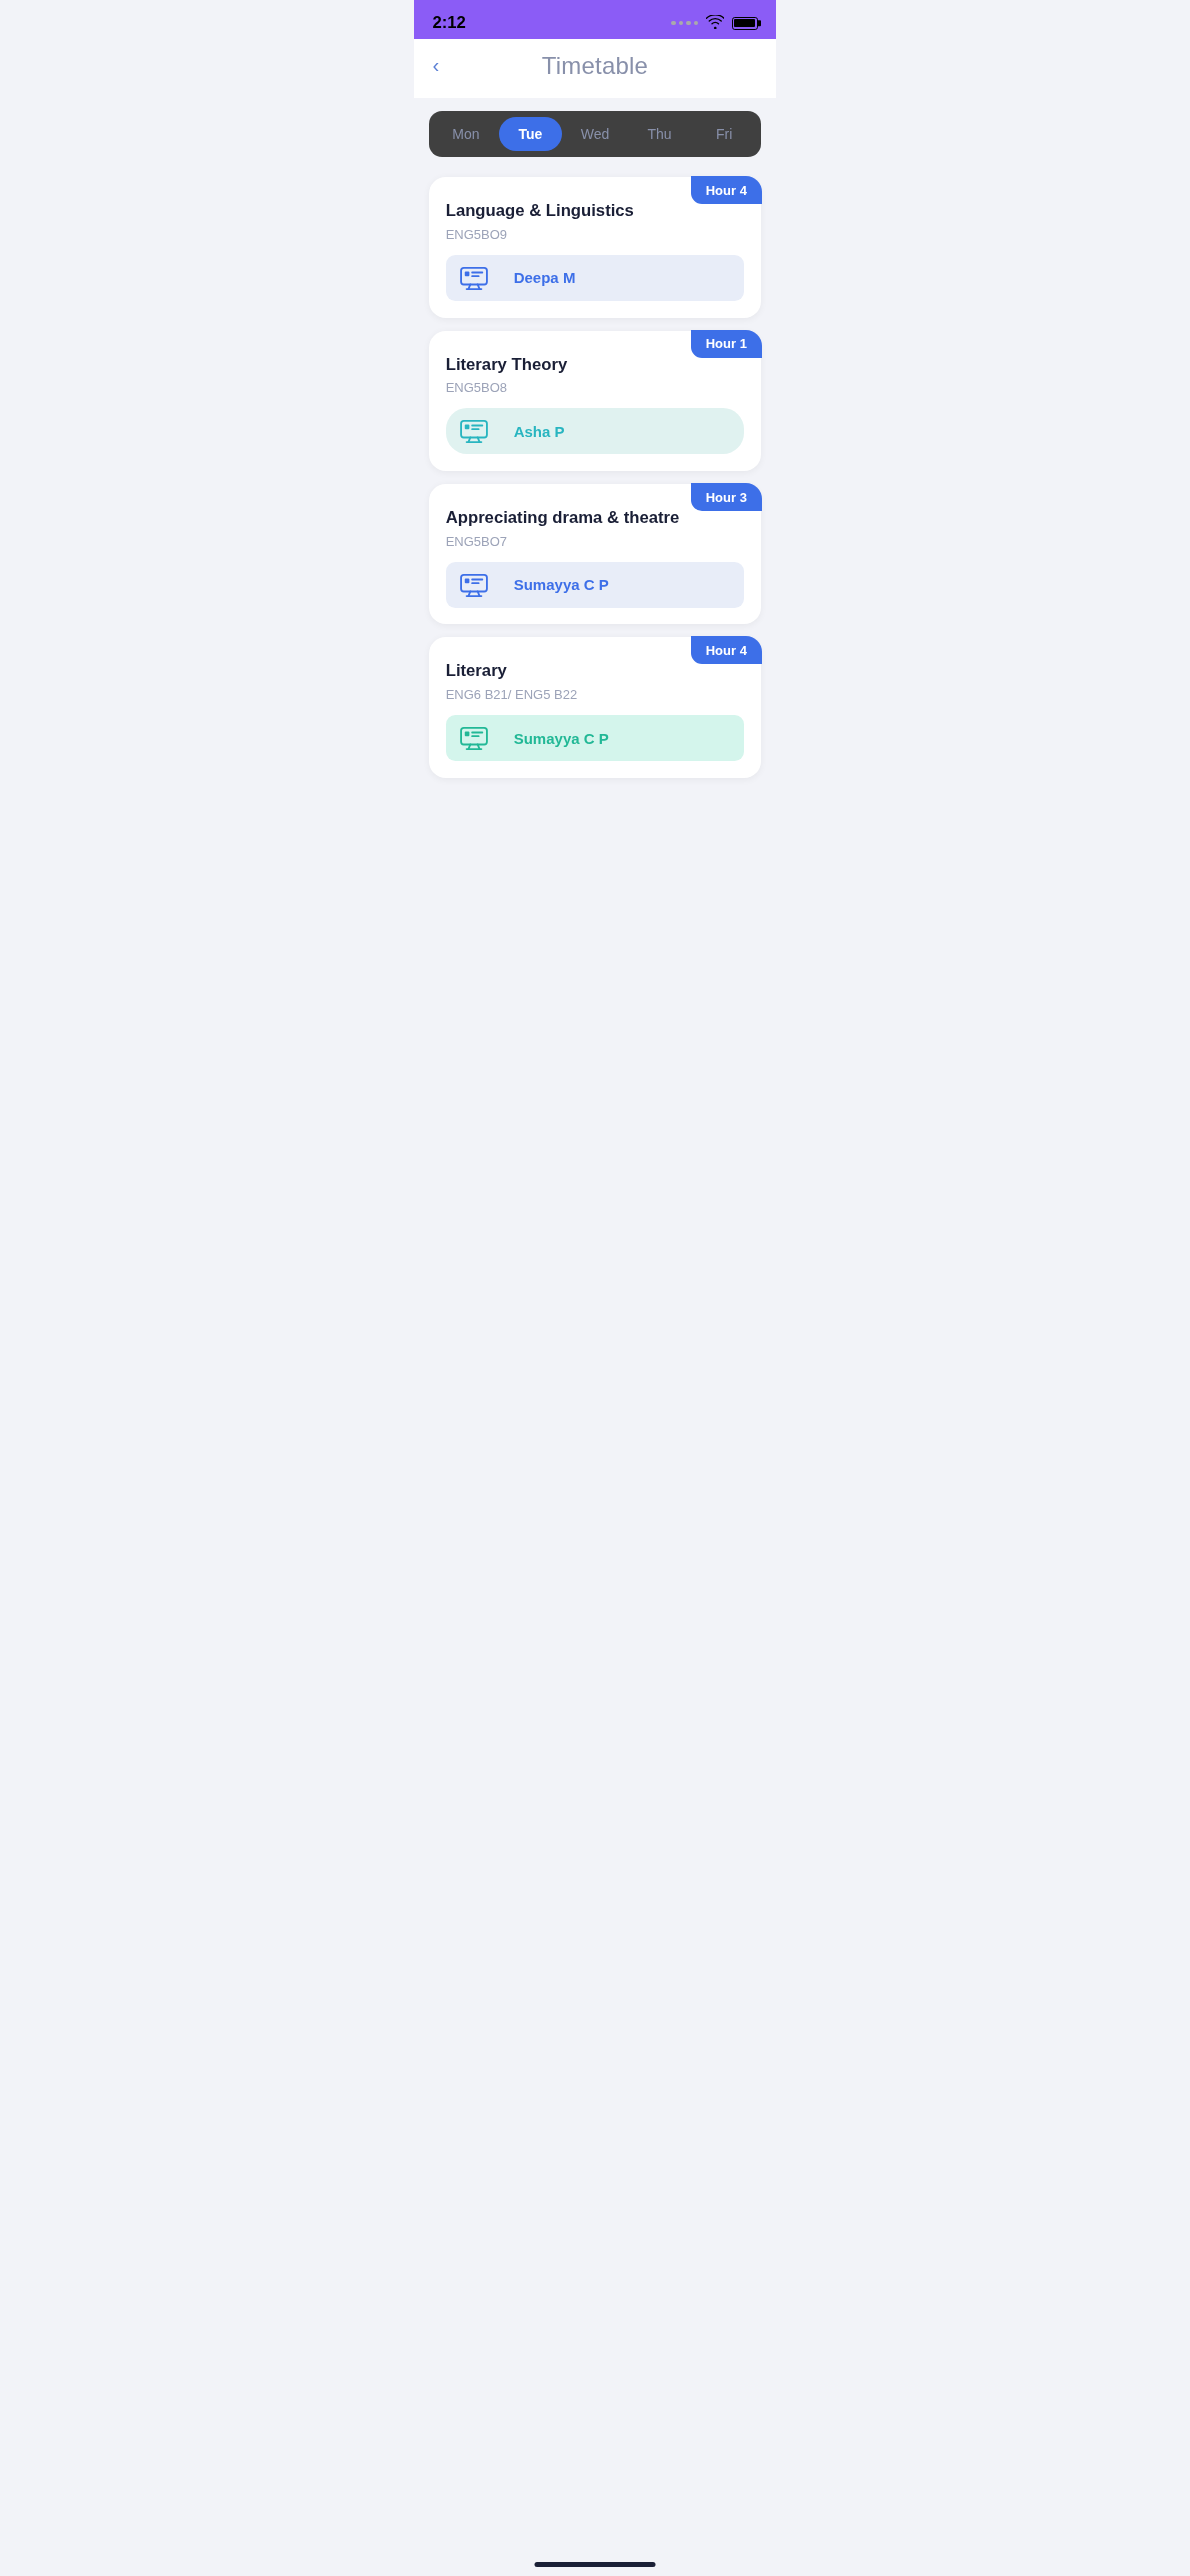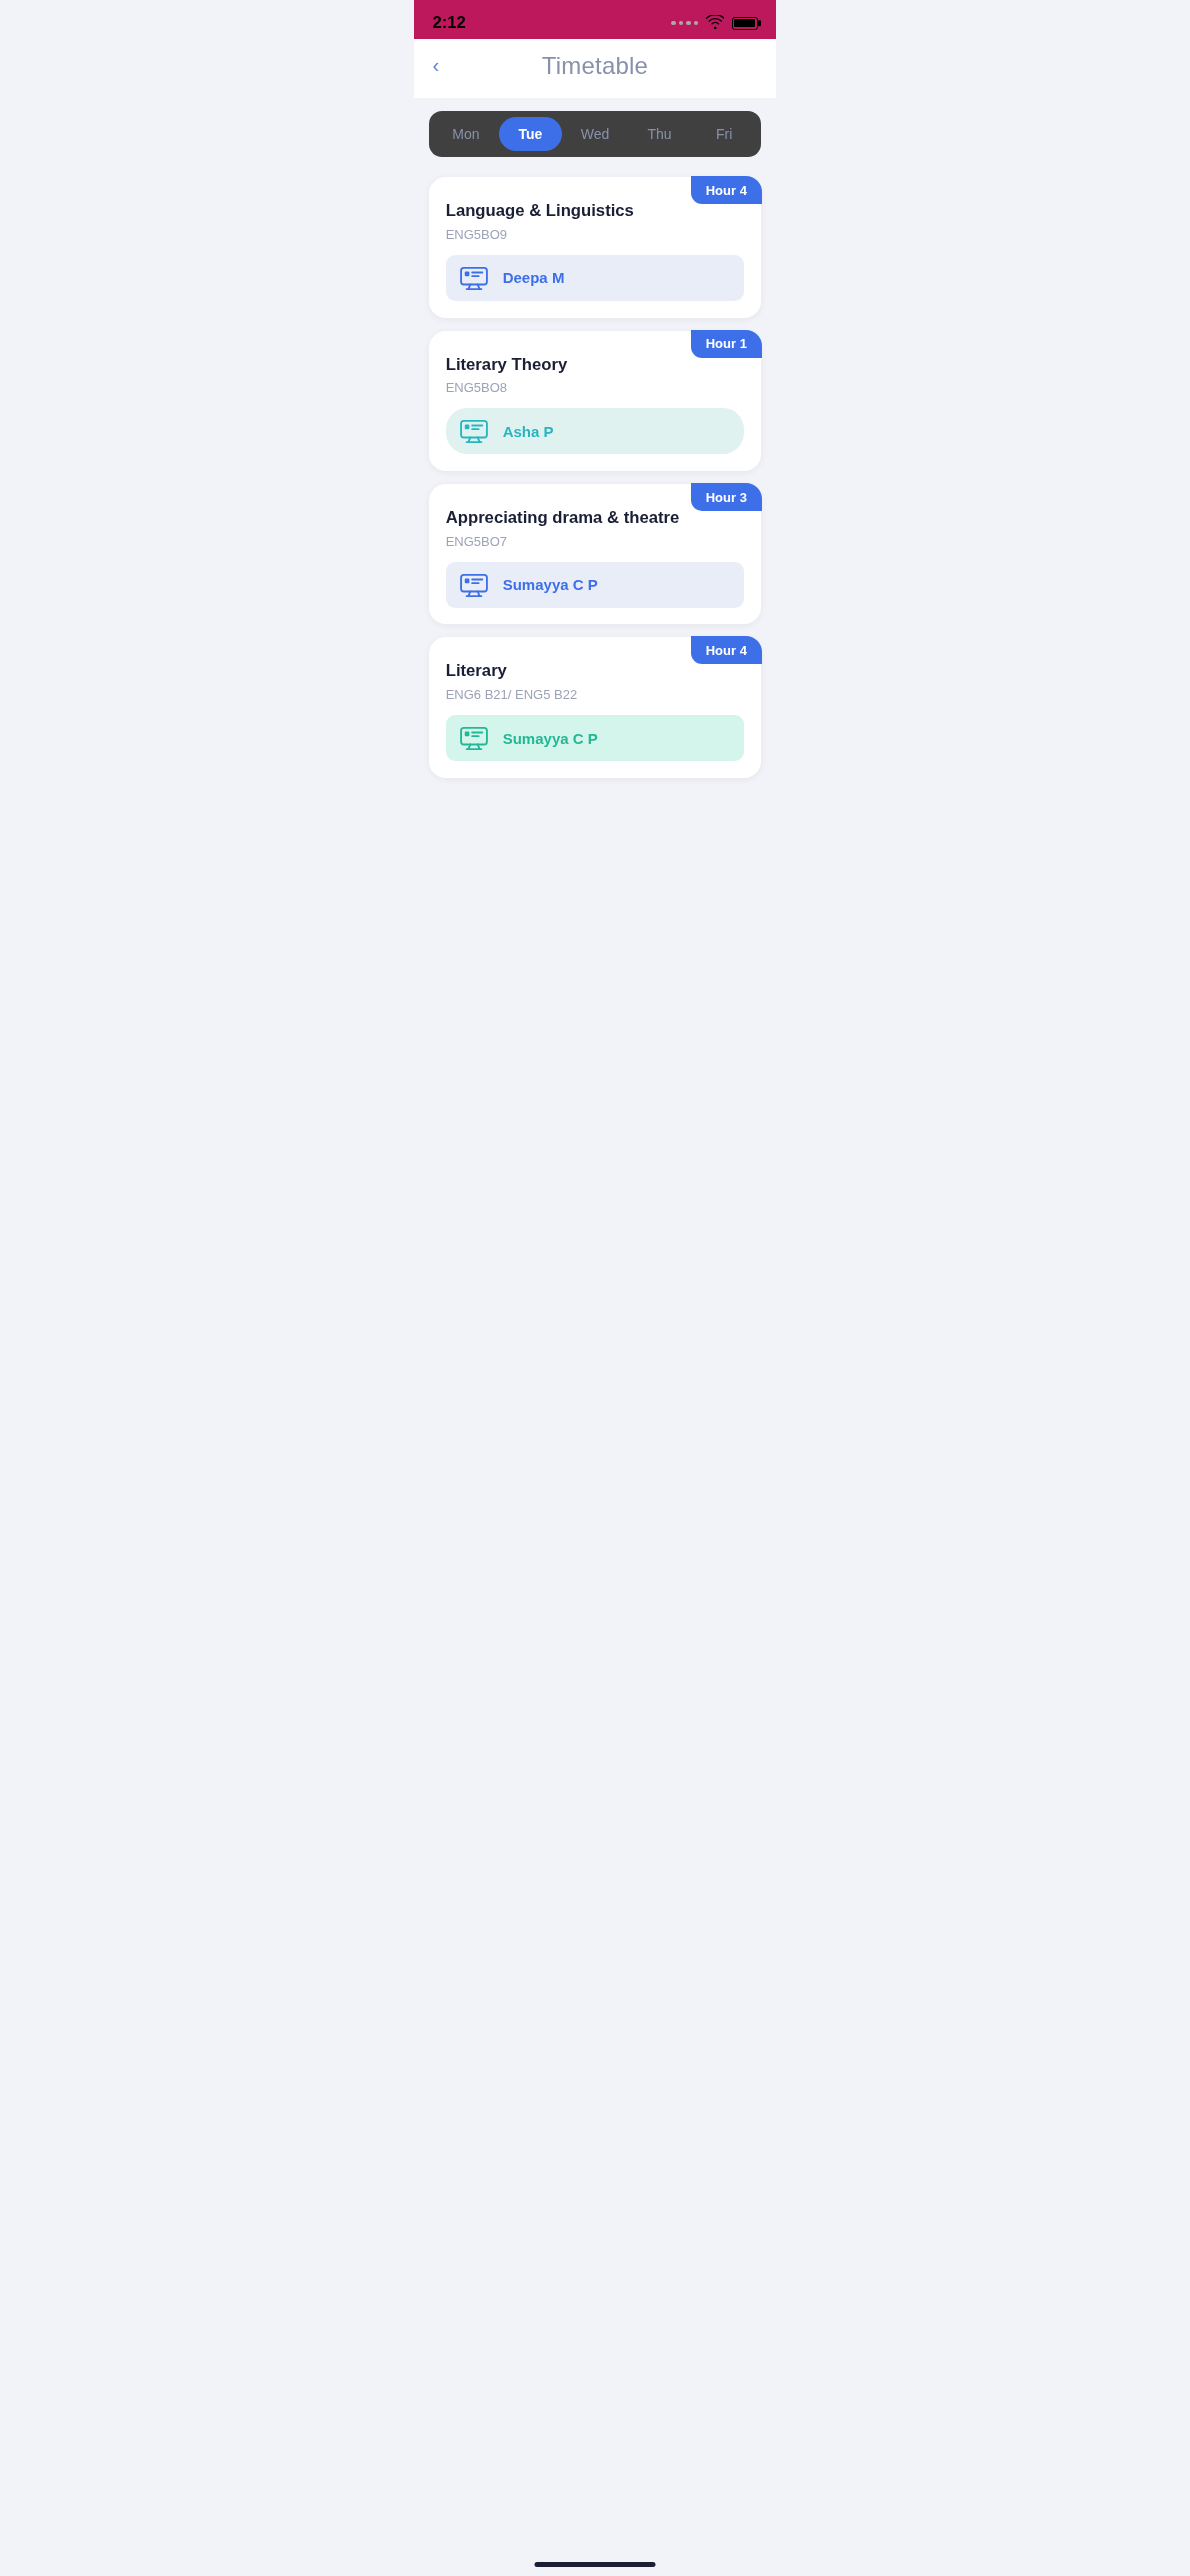--- a/index.html
+++ b/index.html
@@ -14,21 +14,21 @@
       position: relative;
       overflow-x: hidden;
     }
 
     
     .status-bar {
       display: flex;
       justify-content: space-between;
       align-items: center;
       padding: 13px 18.5px 5.6px;
-      background: #be185d;
+      background: #8b5cf6;
     }
     .status-time {
       font-size: 16.7px;
       font-weight: 700;
       color: #000;
     }
     .status-icons {
       display: flex;
       align-items: center;
       gap: 7.4px;
@@ -152,21 +152,21 @@
       margin-bottom: 5.6px;
     }
     .class-code {
       font-size: 13px;
       color: #9ca3b8;
       margin-bottom: 13px;
     }
     .teacher-row {
       display: flex;
       align-items: center;
-      gap: 14px;
+      gap: 25px;
       padding: 11px 13px;
       border-radius: 9.3px;
     }
     .teacher-row.blue-bg { background: #e8edf8; }
     .teacher-row.teal-bg { background: #e0f2f0; border-radius: 21px; }
     .teacher-row.green-bg { background: #d4f5ec; }
     .teacher-name {
       font-size: 15px;
       font-weight: 600;
     }

